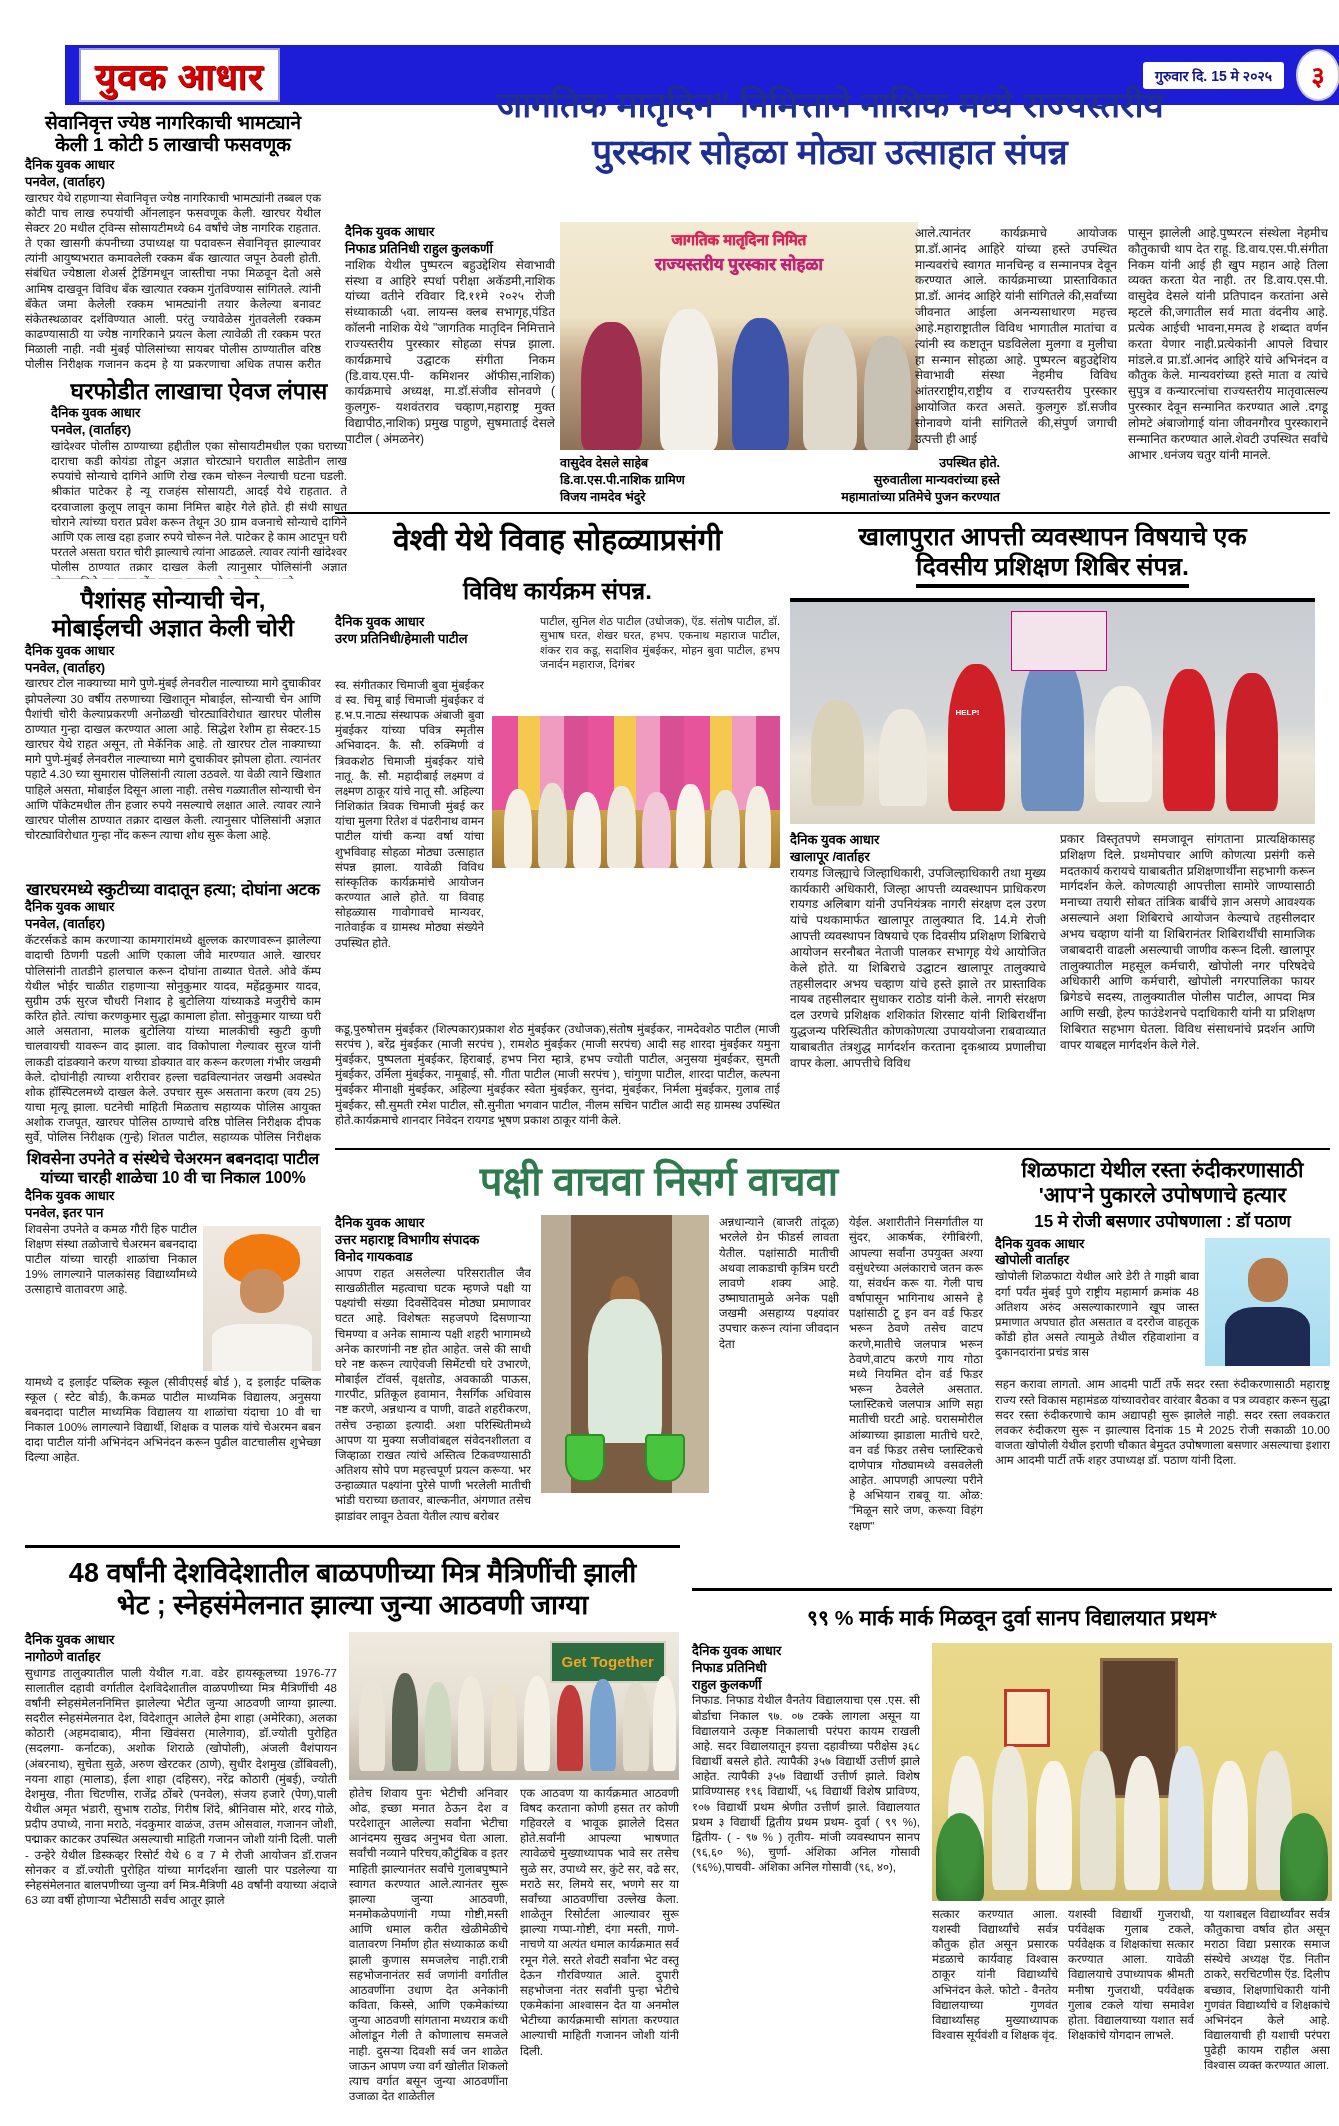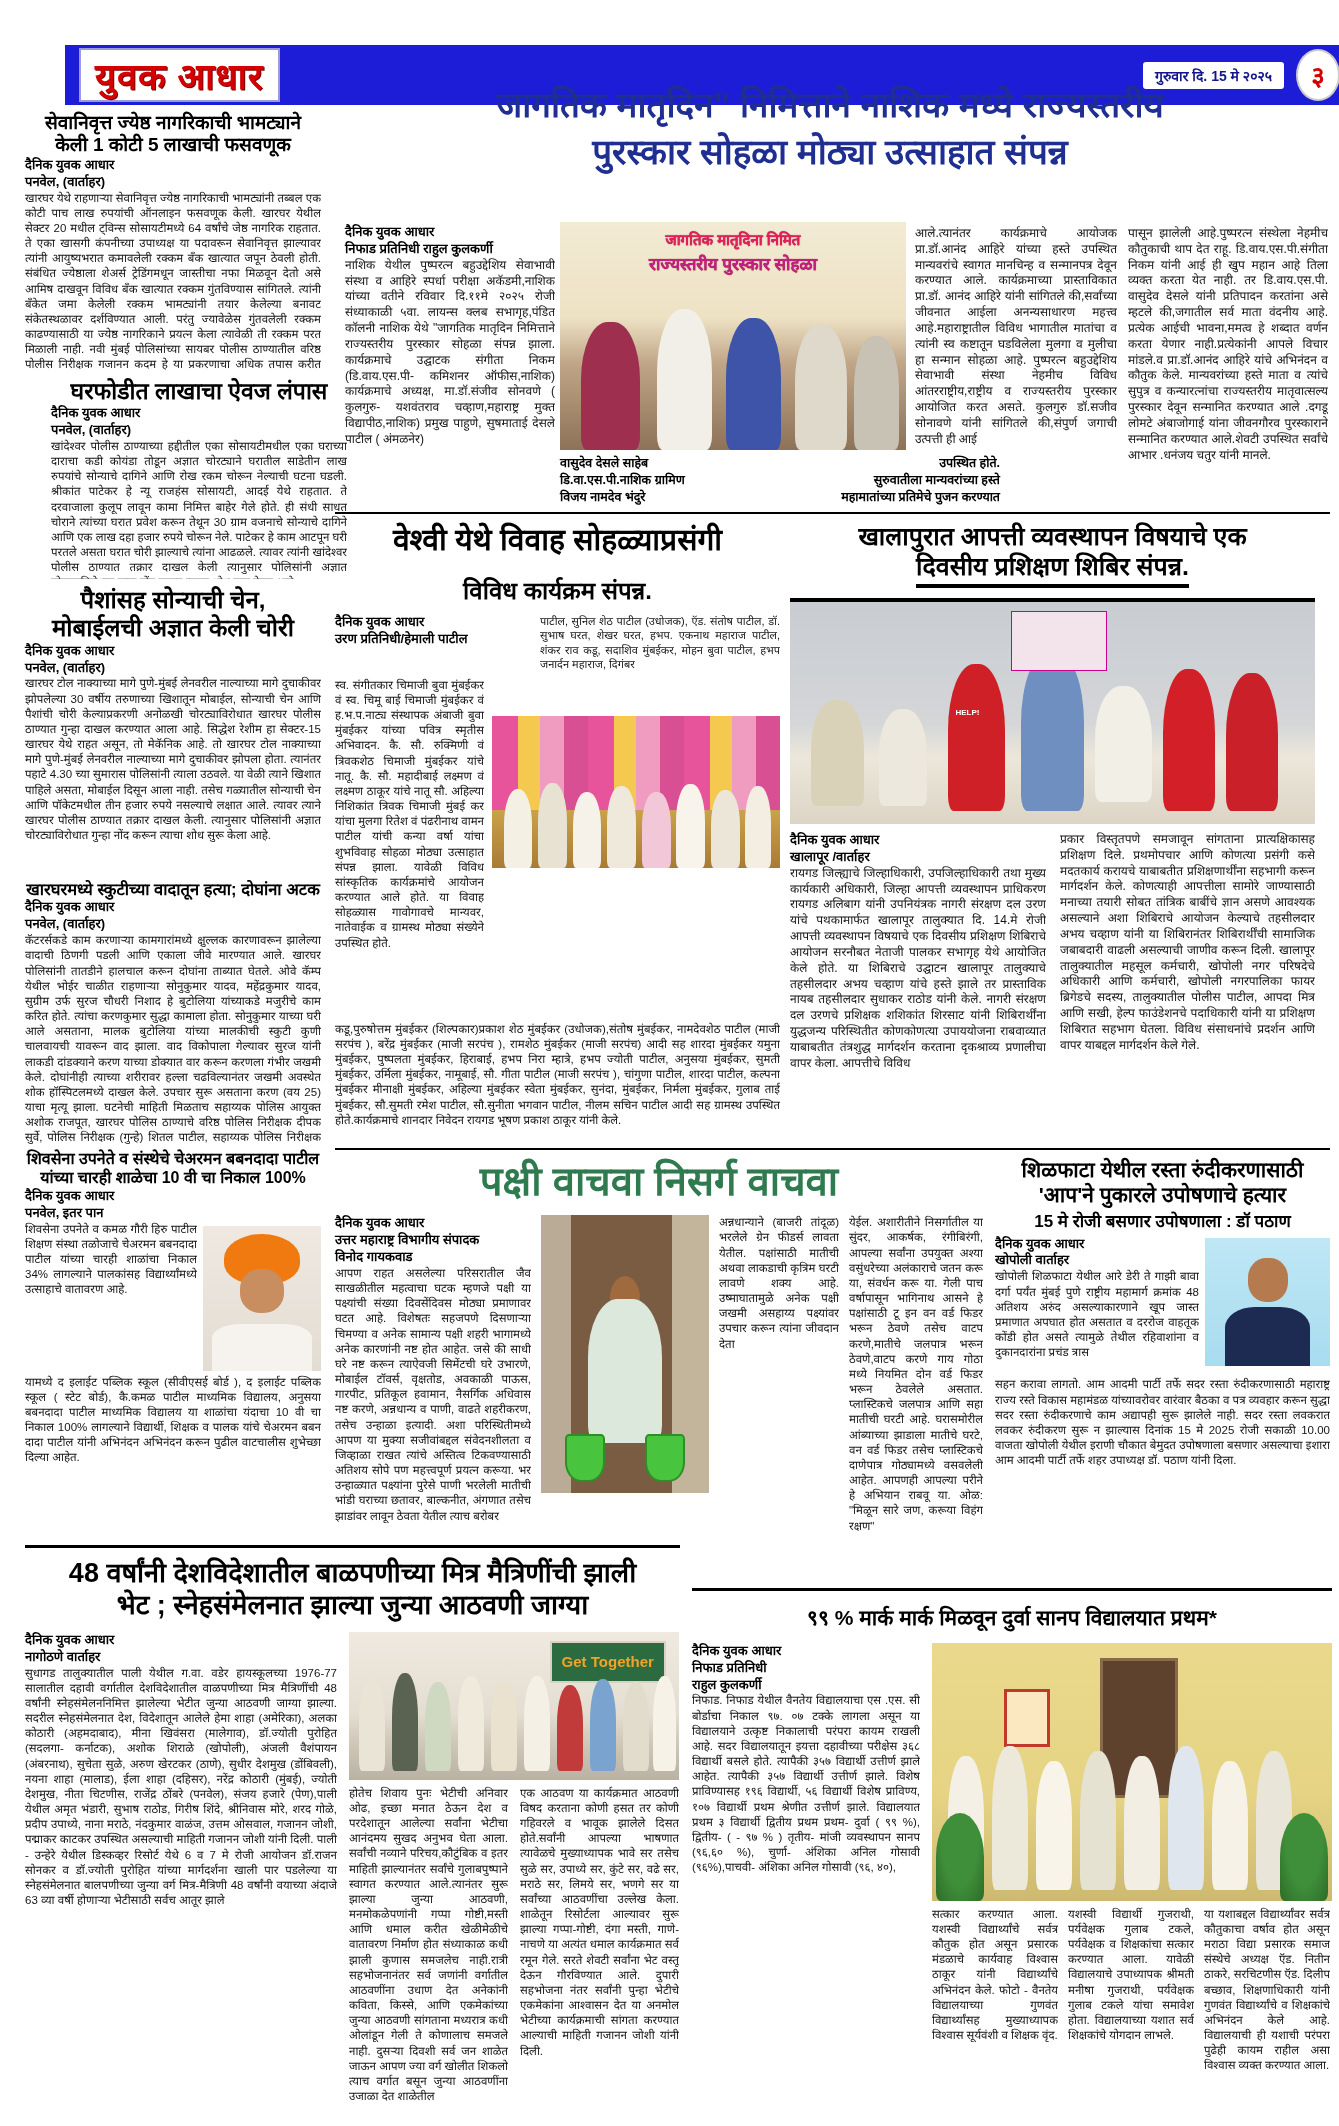--- a/index.html
+++ b/index.html
@@ -15,21 +15,21 @@
   
   .mast{background:#1d1dd8;display:flex;align-items:center;justify-content:space-between;padding:0 14px;box-sizing:border-box;}
   .logo-box{background:#fff;border:2px solid #9a9ad8;padding:1px 14px;height:48px;display:flex;align-items:center;}
   .logo-text{color:#d50000;font-size:36px;font-weight:900;letter-spacing:1px;text-shadow:1px 1px 0 #7a0000;}
   .date-box{background:#fff;border-radius:3px;padding:4px 12px;font-weight:bold;font-size:14px;color:#15158c;}
   .page-circle{background:#fff;width:40px;height:48px;border-radius:50%;display:flex;align-items:center;justify-content:center;
     color:#d50000;font-size:26px;font-weight:900;border:2px solid #ccc;}
   
   .photo{position:relative;overflow:hidden;background:#cfcac2;}
   .pp{position:absolute;border-radius:45% 45% 10% 10%;}
-  .photo-event{background:linear-gradient(180deg,#f2ead4 0%,#eee2c4 42%,#c0a587 62%,#8d7258 100%);}
+  .photo-event{background:linear-gradient(180deg,#f2ead4 0%,#eee2c4 42%,#c0a587 62%,#8d7258 100%);padding-left:12px;}
   .banner-line{position:absolute;left:8%;width:84%;text-align:center;font-weight:900;font-size:15px;color:#e0205a;text-shadow:0 0 1px #902;}
   .banner-line.l2{color:#c02080;font-size:17px;}
   .photo-wedding{background:repeating-linear-gradient(90deg,#e8549b 0 26px,#f5c84f 26px 48px,#f09bc0 48px 72px,#d94f93 72px 96px);}
   .wed-floor{position:absolute;bottom:0;left:0;width:100%;height:38%;background:linear-gradient(180deg,#caa24a,#a87b35);}
   .photo-training{background:linear-gradient(180deg,#c9cdd2 0%,#d4d6d8 55%,#ece7da 70%,#dcd5c6 100%);}
   .photo-turban{background:linear-gradient(180deg,#efe9e2 0%,#e3dcd2 100%);}
   .turban{position:absolute;top:6%;left:18%;width:64%;height:34%;background:#f07a10;border-radius:50% 50% 42% 42%;}
   .face{position:absolute;top:30%;left:31%;width:38%;height:30%;background:#c98e5f;border-radius:45%;}
   .shirt{position:absolute;bottom:0;left:8%;width:84%;height:32%;background:#f6f3ee;border-radius:30% 30% 0 0;}
   .photo-feeder{background:linear-gradient(90deg,#b9ab95 0 18%,#7a5c42 18% 78%,#c3b49c 78% 100%);}
@@ -97,21 +97,21 @@
   <div class="head" style="font-size:16px;">शिवसेना उपनेते व संस्थेचे चेअरमन बबनदादा पाटील</div>
   <div class="head" style="font-size:16px;">यांच्या चारही शाळेचा 10 वी चा निकाल 100%</div>
   <div class="byline">दैनिक युवक आधार</div>
   <div class="byline">पनवेल, इतर पान</div>
   <div style="overflow:hidden;">
     <div class="photo photo-turban" style="float:right;width:118px;height:145px;margin:4px 0 4px 6px;">
       <span class="turban"></span>
         <span class="face"></span>
         <span class="shirt"></span>
     </div>
-    <div class="txt" style="height:153px;">शिवसेना उपनेते व कमळ गौरी हिरु पाटील शिक्षण संस्था तळोजाचे चेअरमन बबनदादा पाटील यांच्या चारही शाळांचा निकाल 34% लागल्याने पालकांसह विद्यार्थ्यांमध्ये उत्साहाचे वातावरण आहे.</div>
+    <div class="txt" style="height:153px;">शिवसेना उपनेते व कमळ गौरी हिरु पाटील शिक्षण संस्था तळोजाचे चेअरमन बबनदादा पाटील यांच्या चारही शाळांचा निकाल 19% लागल्याने पालकांसह विद्यार्थ्यांमध्ये उत्साहाचे वातावरण आहे.</div>
   </div>
   <div class="txt" style="height:148px;">यामध्ये द इलाईट पब्लिक स्कूल (सीवीएसई बोर्ड ), द इलाईट पब्लिक स्कूल ( स्टेट बोर्ड), कै.कमळ पाटील माध्यमिक विद्यालय, अनुसया बबनदादा पाटील माध्यमिक विद्यालय या शाळांचा यंदाचा 10 वी चा निकाल 100% लागल्याने विद्यार्थी, शिक्षक व पालक यांचे चेअरमन बबन दादा पाटील यांनी अभिनंदन अभिनंदन करून पुढील वाटचालीस शुभेच्छा दिल्या आहेत.</div>
 </div>
 
 <div class="abs" style="left:330px;top:84px;width:1000px;">
   <div class="head navy" style="font-size:35px;">जागतिक मातृदिन" निमित्ताने नाशिक मध्ये राज्यस्तरीय</div>
   <div class="head navy" style="font-size:35px;margin-top:6px;">पुरस्कार सोहळा  मोठ्या उत्साहात संपन्न</div>
 </div>
 
 <div class="abs" style="left:345px;top:224px;width:210px;">

